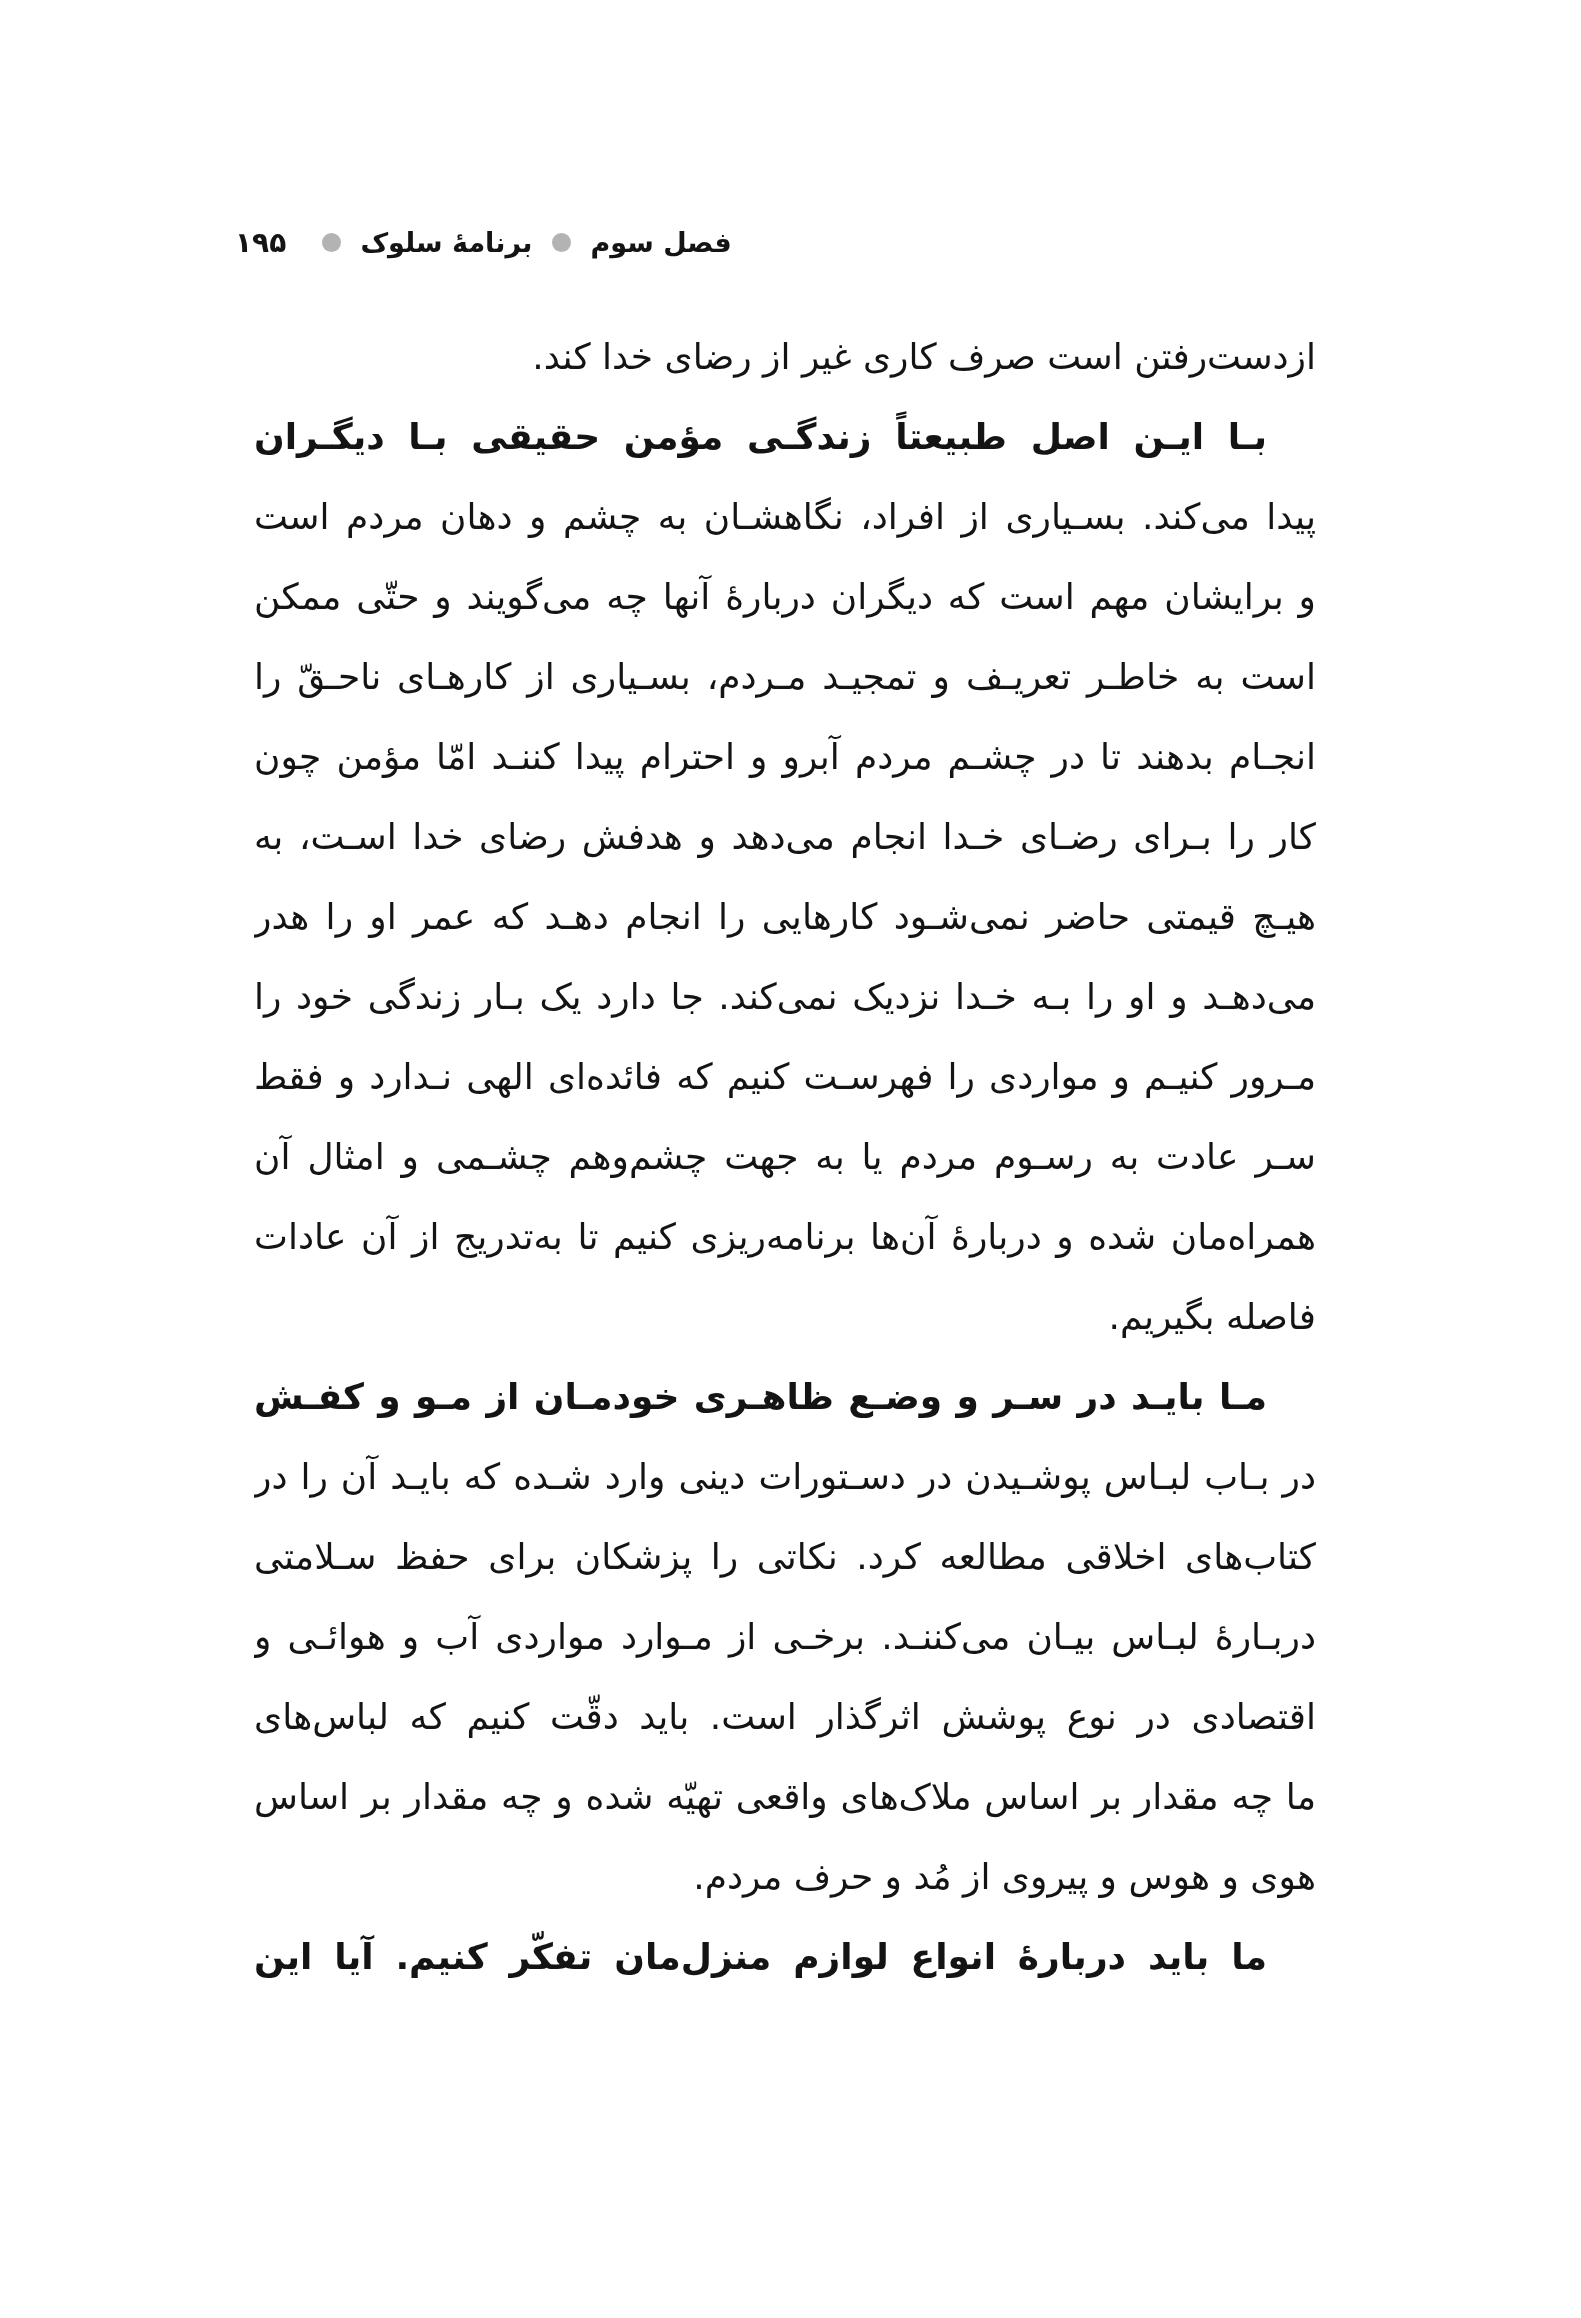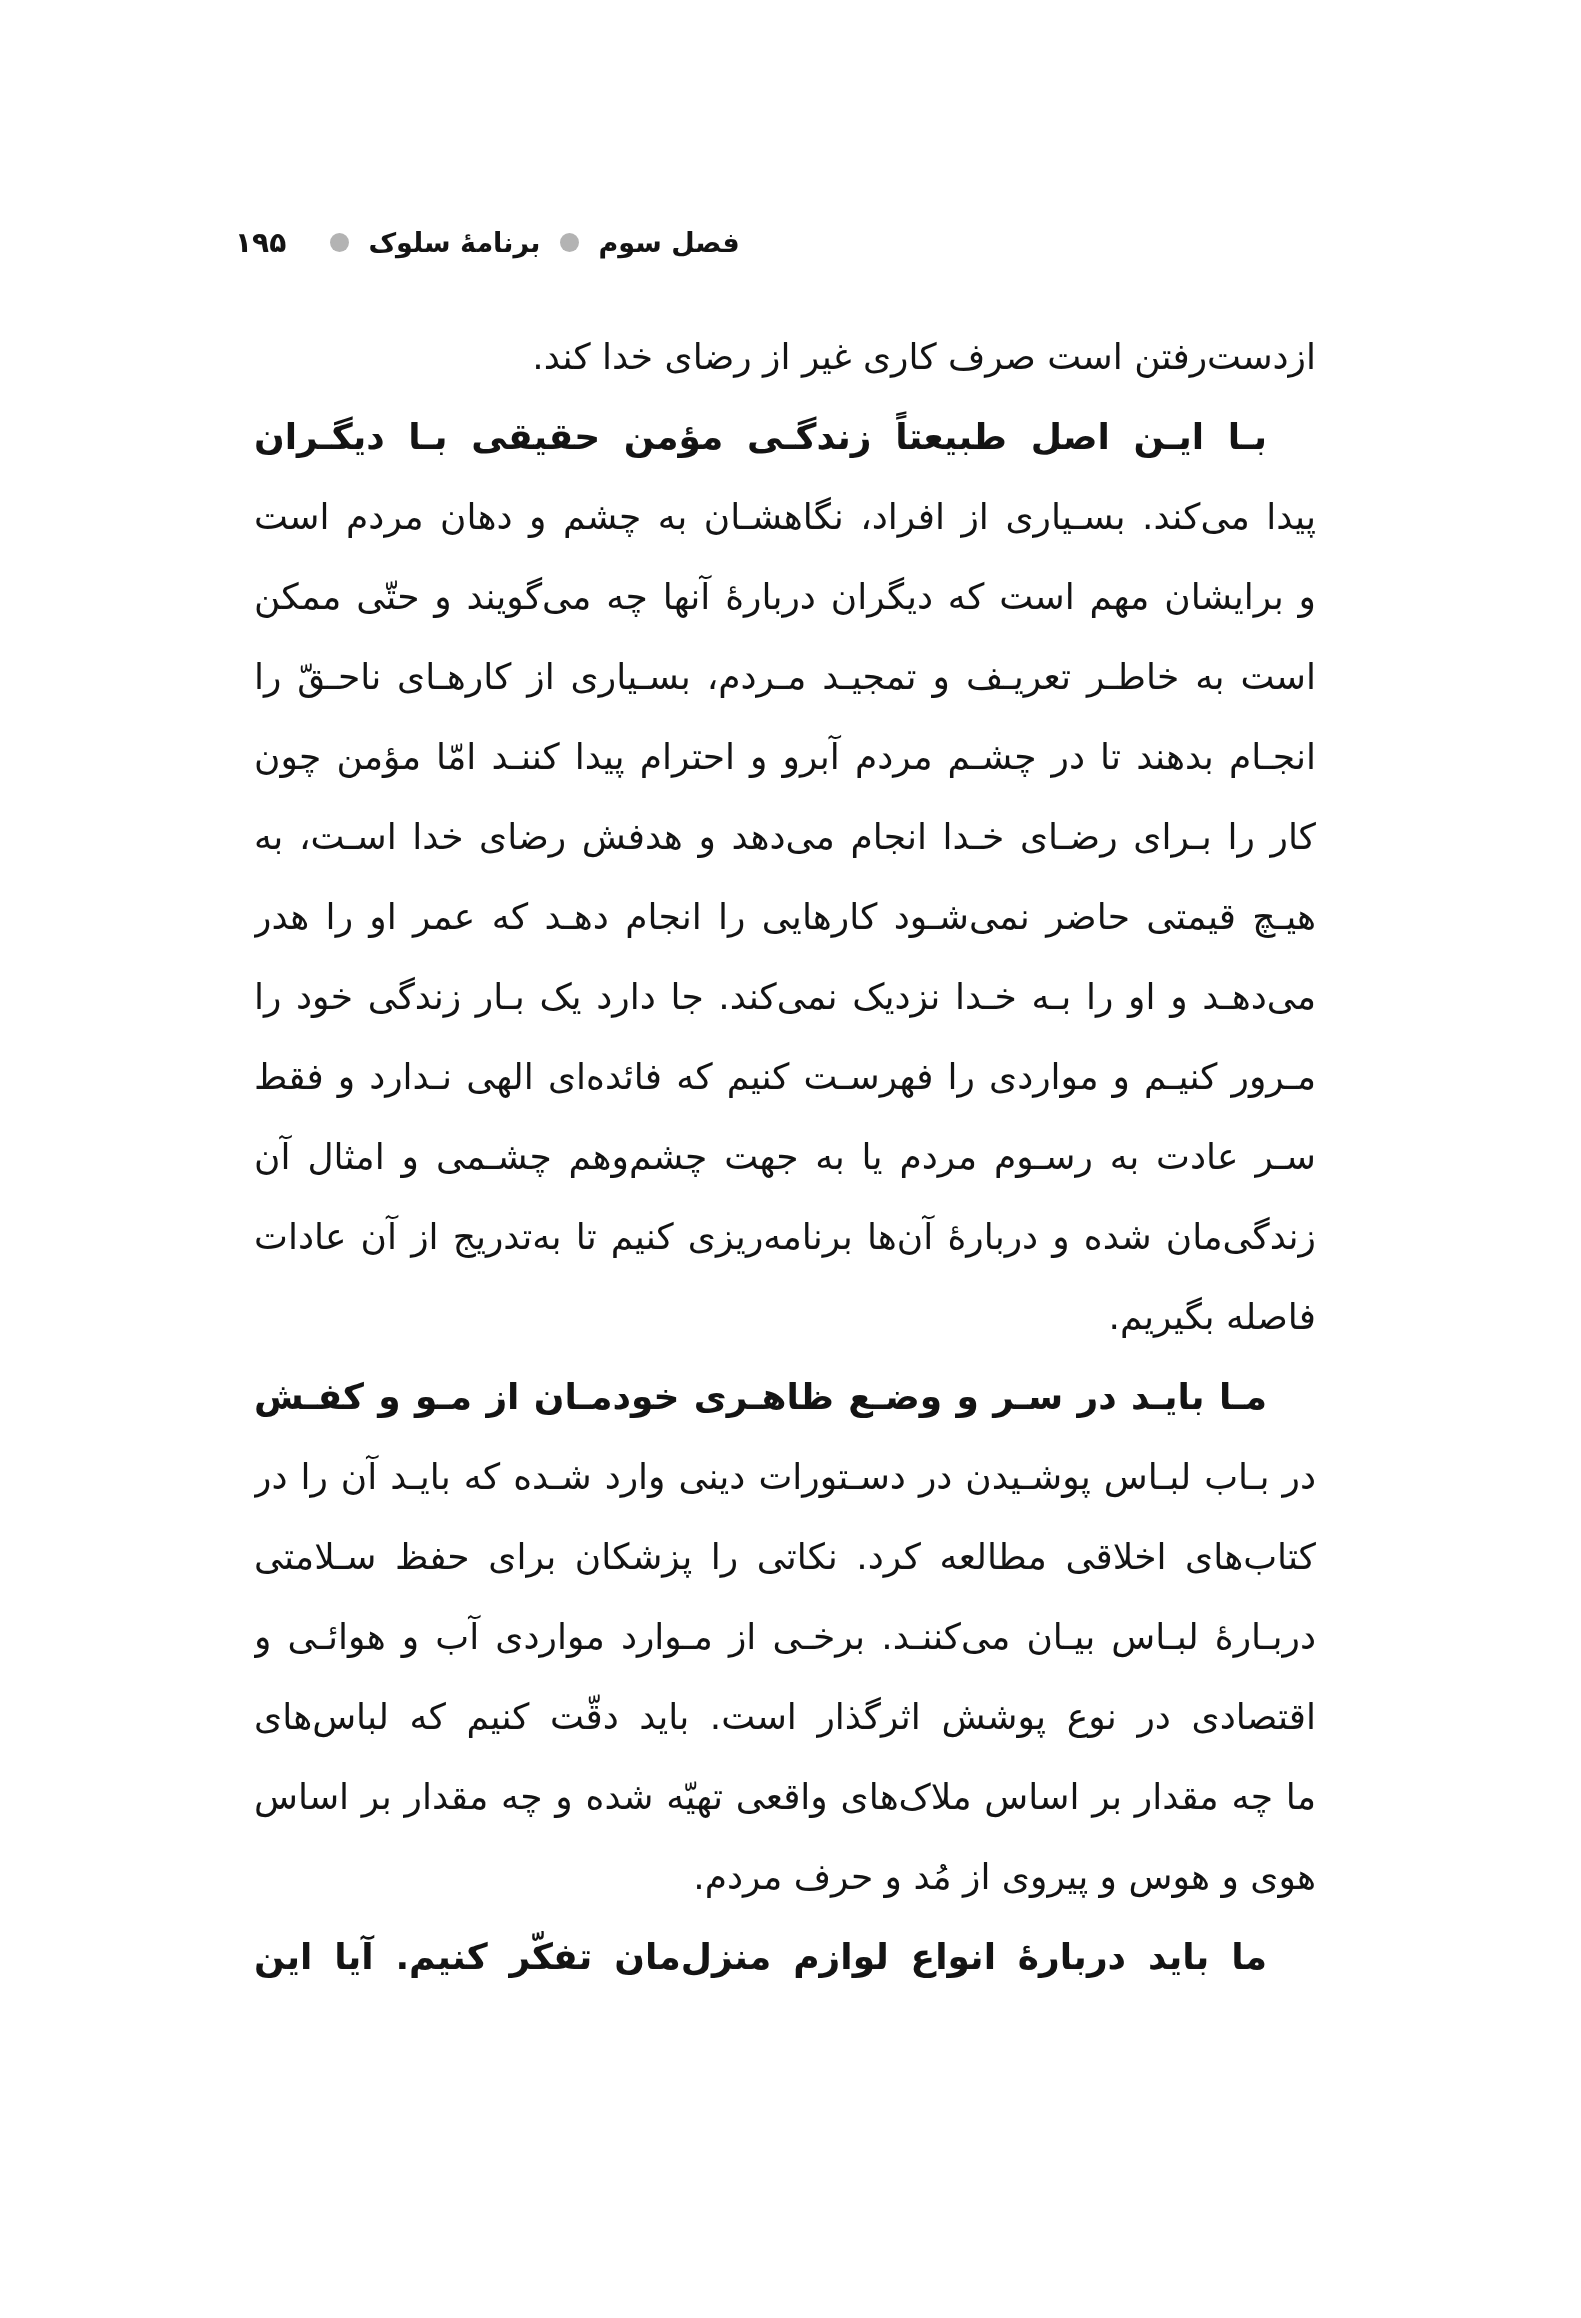--- a/index.html
+++ b/index.html
@@ -30,21 +30,21 @@
     white-space: nowrap;
   }
   .running-head .sep {
     width: 19px;
     height: 19px;
     border-radius: 50%;
     background: #b3b3b3;
     flex: 0 0 auto;
   }
   .running-head .pagenum {
-    margin-right: 24px;
+    margin-right: 16px;
     font-size: 28px;
     letter-spacing: 0.9px;
     text-align: right;
   }
   
   .textblock {
     position: absolute;
     top: 317px;
     left: 254px;
     width: 1062px;
@@ -88,21 +88,21 @@
       <div class="line align-start">بـا ایـن اصل طبیعتاً زندگـی مؤمن حقیقی بـا دیگـران تفاوت‌هایی</div>
       <div class="line align-full">پیدا می‌کند. بسـیاری از افراد، نگاهشـان به چشم و دهان مردم است</div>
       <div class="line align-full">و برایشان مهم است که دیگران دربارۀ آنها چه می‌گویند و حتّی ممکن</div>
       <div class="line align-full">است به خاطـر تعریـف و تمجیـد مـردم، بسـیاری از کارهـای ناحـقّ را</div>
       <div class="line align-full">انجـام بدهند تا در چشـم مردم آبرو و احترام پیدا کننـد امّا مؤمن چون</div>
       <div class="line align-full">کار را بـرای رضـای خـدا انجام می‌دهد و هدفش رضای خدا اسـت، به</div>
       <div class="line align-full">هیـچ قیمتی حاضر نمی‌شـود کارهایی را انجام دهـد که عمر او را هدر</div>
       <div class="line align-full">می‌دهـد و او را بـه خـدا نزدیک نمی‌کند. جا دارد یک بـار زندگی خود را</div>
       <div class="line align-full">مـرور کنیـم و مواردی را فهرسـت کنیم که فائده‌ای الهی نـدارد و فقط از</div>
       <div class="line align-full">سـر عادت به رسـوم مردم یا به جهت چشم‌وهم چشـمی و امثال آن وارد</div>
-      <div class="line align-full">زندگی‌مان شده و دربارۀ آن‌ها برنامه‌ریزی کنیم تا به‌تدریج از آن عادات</div>
+      <div class="line align-full">همراه‌مان شده و دربارۀ آن‌ها برنامه‌ریزی کنیم تا به‌تدریج از آن عادات</div>
       <div class="line align-end">فاصله بگیریم.</div>
       <div class="line align-start">مـا بایـد در سـر و وضـع ظاهـری خودمـان از مـو و کفـش و انـواع</div>
       <div class="line align-full">در بـاب لبـاس پوشـیدن در دسـتورات دینی وارد شـده که بایـد آن را در</div>
       <div class="line align-full">کتاب‌های اخلاقی مطالعه کرد. نکاتی را پزشکان برای حفظ سـلامتی</div>
       <div class="line align-full">دربـارۀ لبـاس بیـان می‌کننـد. برخـی از مـوارد مواردی آب و هوائـی و</div>
       <div class="line align-full">اقتصادی در نوع پوشش اثرگذار است. باید دقّت کنیم که لباس‌های</div>
       <div class="line align-full">ما چه مقدار بر اساس ملاک‌های واقعی تهیّه شده و چه مقدار بر اساس</div>
       <div class="line align-end">هوی و هوس و پیروی از مُد و حرف مردم.</div>
       <div class="line align-start">ما باید دربارۀ انواع لوازم منزل‌مان تفکّر کنیم. آیا این تلفن همراه، این</div>
     </div>

